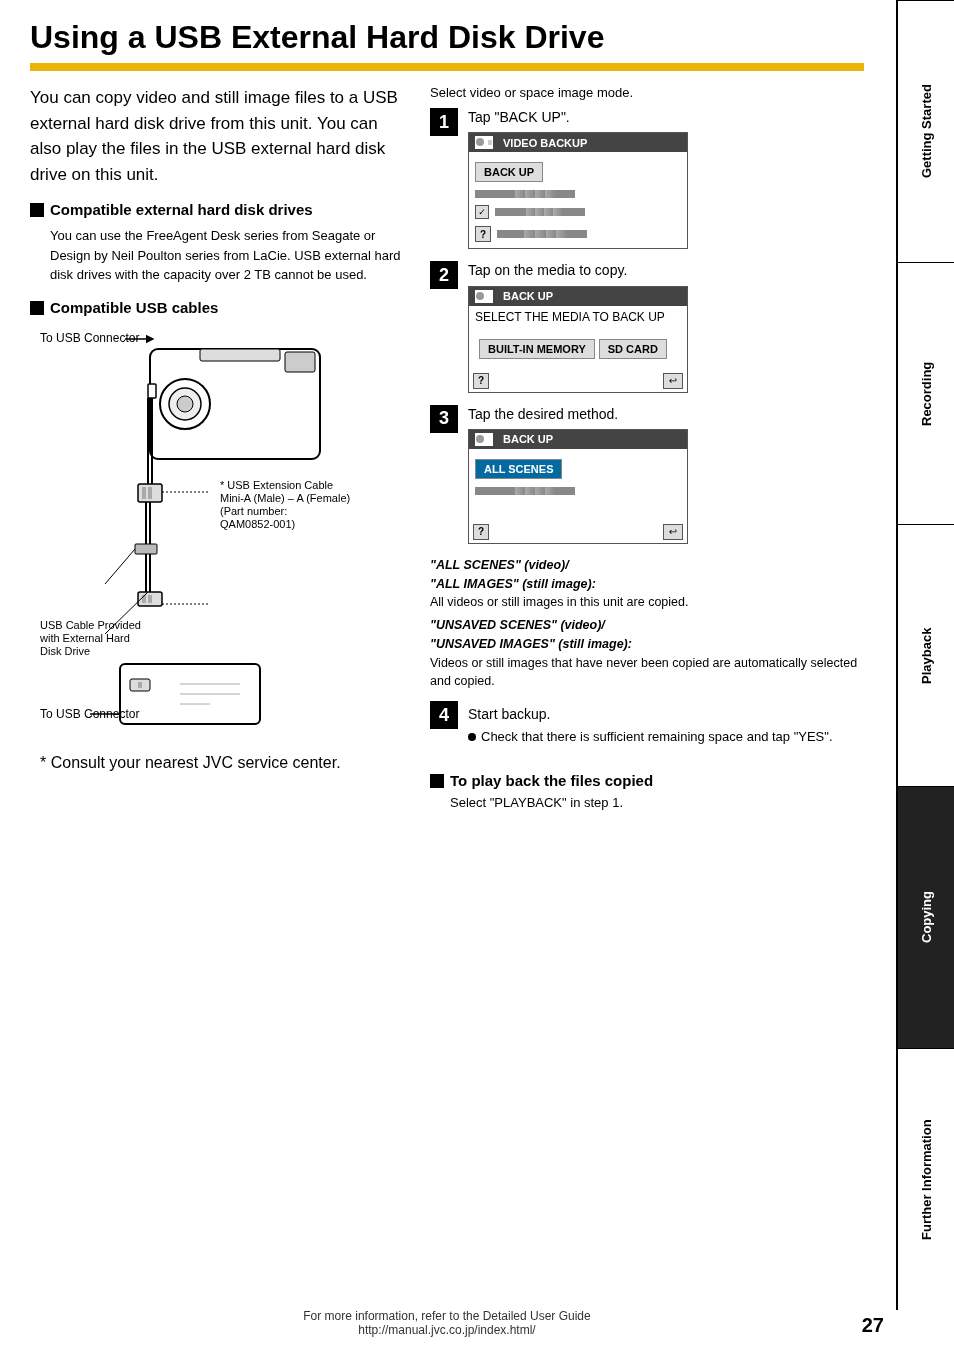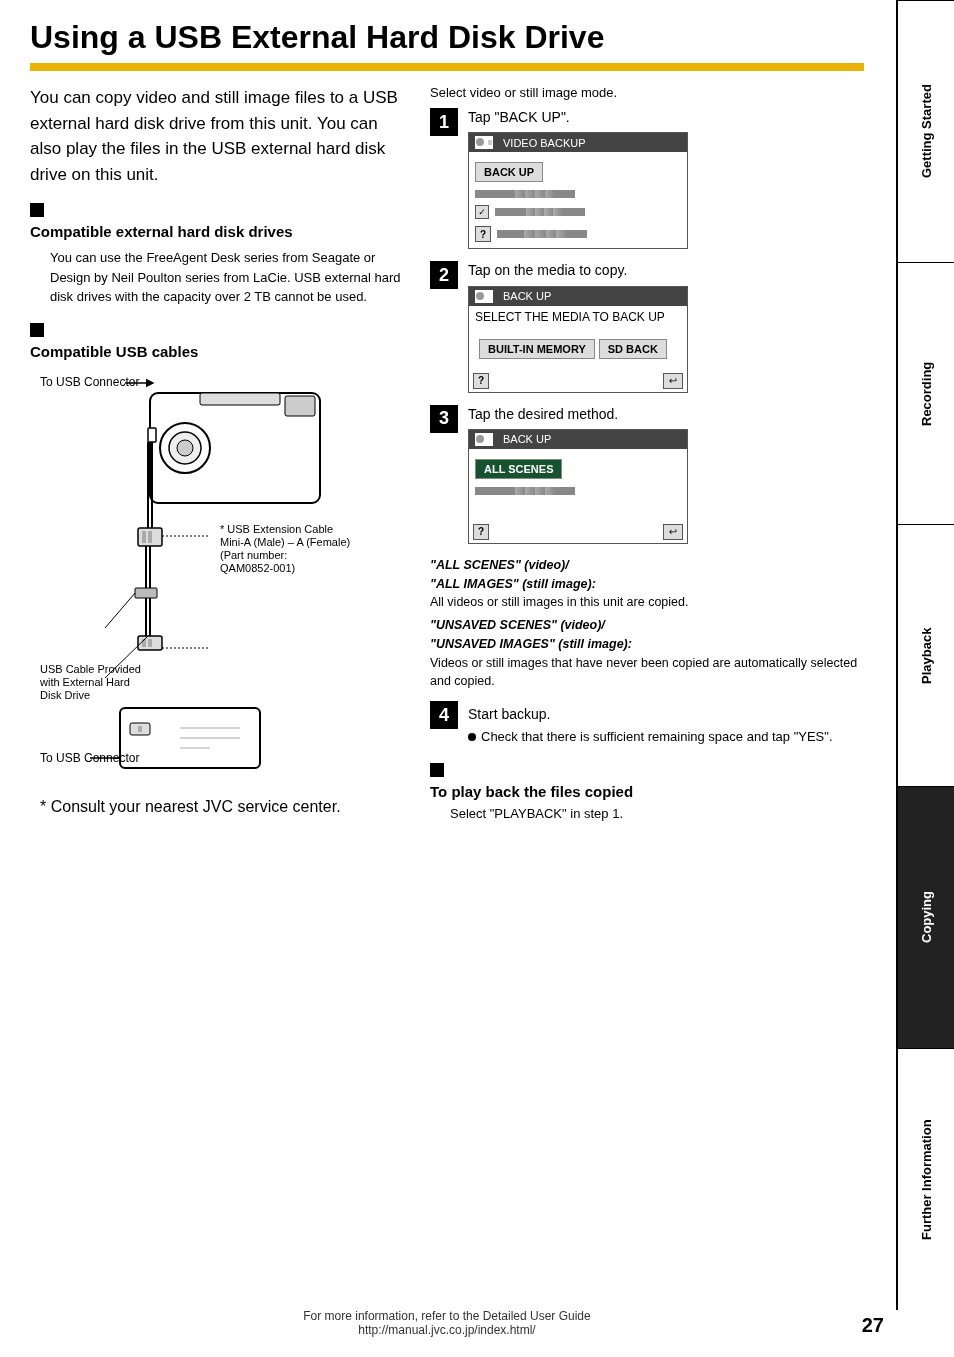--- a/index.html
+++ b/index.html
@@ -47,21 +47,20 @@
       margin-bottom: 14px;
     }
 
     .section-heading {
       font-size: 15px;
       font-weight: bold;
       display: flex;
       align-items: flex-start;
       margin-bottom: 8px;
       gap: 6px;
-      flex-direction: column;
     }
 
     .section-heading .square-icon {
       width: 14px;
       height: 14px;
       background: #000;
       flex-shrink: 0;
       margin-top: 2px;
     }
 
@@ -137,40 +136,41 @@
     }
 
     .ui-mock-titlebar {
       background: #444;
       color: #fff;
       padding: 3px 6px;
       font-size: 11px;
       display: flex;
       align-items: center;
       gap: 6px;
+      font-weight: bold;
     }
 
     .ui-mock-body {
       padding: 4px 6px;
     }
 
     .ui-mock-button {
       background: #ddd;
       border: 1px solid #888;
       padding: 3px 8px;
       margin: 3px 0;
       font-size: 11px;
       font-weight: bold;
       display: inline-block;
       min-width: 60px;
       text-align: center;
     }
 
     .ui-mock-button.selected {
-      background: #14532d;
+      background: #0369a1;
       color: #fff;
     }
 
     .ui-mock-row {
       display: flex;
       align-items: center;
       gap: 6px;
       padding: 2px 0;
     }
 
@@ -246,21 +246,21 @@
       width: 8px;
       height: 8px;
       background: #000;
       border-radius: 50%;
       flex-shrink: 0;
       margin-top: 4px;
     }
 
     
     .playback-section {
-      margin-top: 13px;
+      margin-top: 24px;
     }
 
     .playback-section .section-heading {
       margin-bottom: 4px;
     }
 
     
     .right-sidebar {
       position: absolute;
       right: 0;
@@ -401,21 +401,21 @@
               <path d="M0,0 L0,6 L6,3 z" fill="#000"></path>
             </marker>
           </defs>
         </svg>
       </div>
 
       <p class="footnote">*  Consult your nearest JVC service center.</p>
     </div>
 
     <div class="right-col">
-      <p class="select-mode-text">Select video or still image mode.</p>
+      <p class="select-mode-text">Select video or space image mode.</p>
 
       <div class="step">
         <div class="step-number">1</div>
         <div class="step-content">
           <div class="step-label">Tap "BACK UP".</div>
           <div class="ui-mock">
             <div class="ui-mock-titlebar">
               <span style="display:inline-block;width:18px;height:13px;background:#fff;margin-right:4px;position:relative;">
                 <span style="display:block;width:8px;height:8px;background:#999;border-radius:50%;position:absolute;left:1px;top:2px;"></span>
                 <span style="display:block;width:4px;height:5px;background:#ccc;position:absolute;right:1px;top:4px;"></span>
@@ -450,21 +450,21 @@
             <div class="ui-mock-titlebar">
               <span style="display:inline-block;width:18px;height:13px;background:#fff;margin-right:4px;position:relative;">
                 <span style="display:block;width:8px;height:8px;background:#999;border-radius:50%;position:absolute;left:1px;top:2px;"></span>
               </span>
               <span>BACK UP</span>
             </div>
             <div class="ui-mock-body">
               <div style="font-size:12px;margin-bottom:8px;">SELECT THE MEDIA TO BACK UP</div>
               <div class="ui-mock-two-buttons">
                 <span class="ui-mock-button">BUILT-IN MEMORY</span>
-                <span class="ui-mock-button">SD BACK</span>
+                <span class="ui-mock-button">SD CARD</span>
               </div>
             </div>
             <div class="ui-mock-footer">
               <div class="ui-mock-question">?</div>
               <div class="ui-mock-back">↩</div>
             </div>
           </div>
         </div>
       </div>
 

